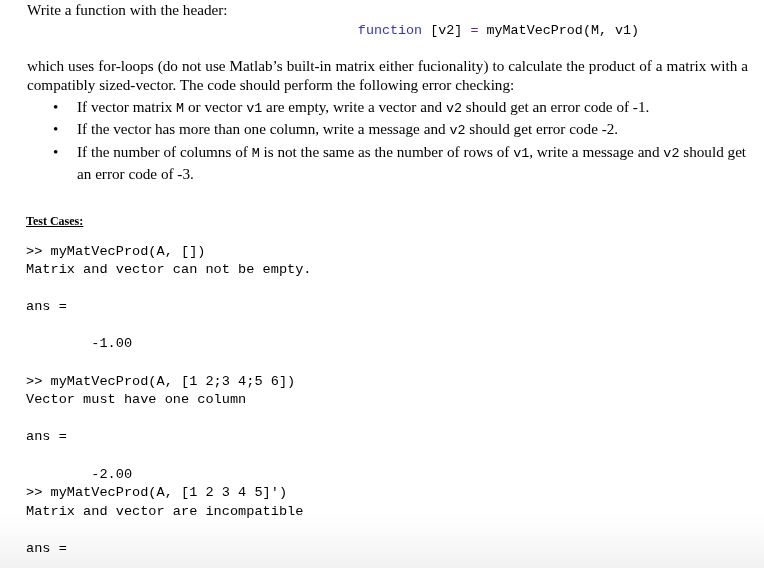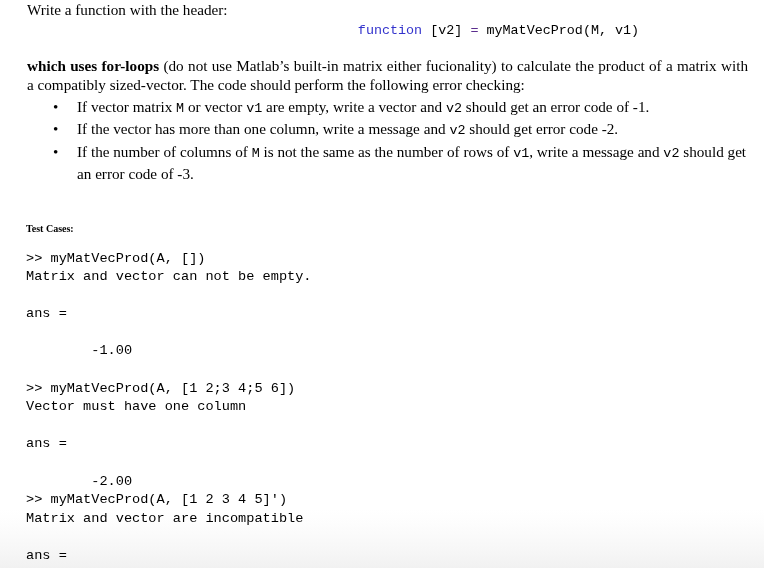--- a/index.html
+++ b/index.html
@@ -57,21 +57,21 @@
     line-height: 22px;
     white-space: pre;
     text-align: center;
   }
   .kw-function { color: #3333CC; }
   .op-eq { color: #5B2D8E; }
   .code-plain { color: #000000; }
 
   .spacer-a { height: 14px; }
 
-  .bold { font-weight: bold; }
+  .bold { font-weight: normal; }
 
   ul.checks {
     margin: 2px 0 0 0;
     padding: 0 0 0 0;
     list-style: none;
   }
   ul.checks li {
     position: relative;
     padding-left: 50px;
     font-size: 15.2px;
@@ -80,23 +80,24 @@
   }
   ul.checks li .bullet {
     position: absolute;
     left: 26px;
     top: 0px;
     font-size: 15.2px;
     line-height: 20.5px;
   }
 
   .test-heading {
-    margin: 38px 0 0 -1px;
-    font-size: 10px;
+    margin: 29px 0 0 -1px;
+    font-size: 12px;
     font-weight: bold;
+    text-decoration: underline;
     display: inline-block;
   }
 
   .console {
     margin-top: 14px;
     font-family: "Liberation Mono", "DejaVu Sans Mono", monospace;
     font-size: 13.6px;
     line-height: 18.6px;
     white-space: pre;
     color: #000000;

